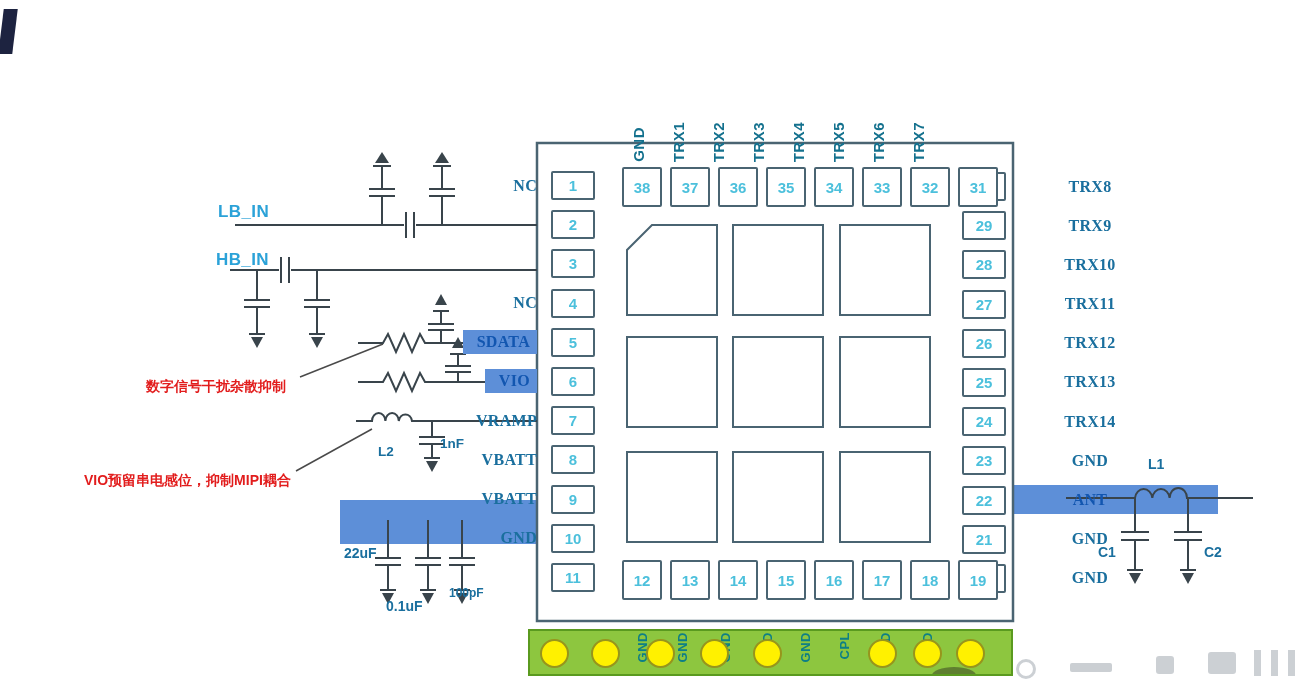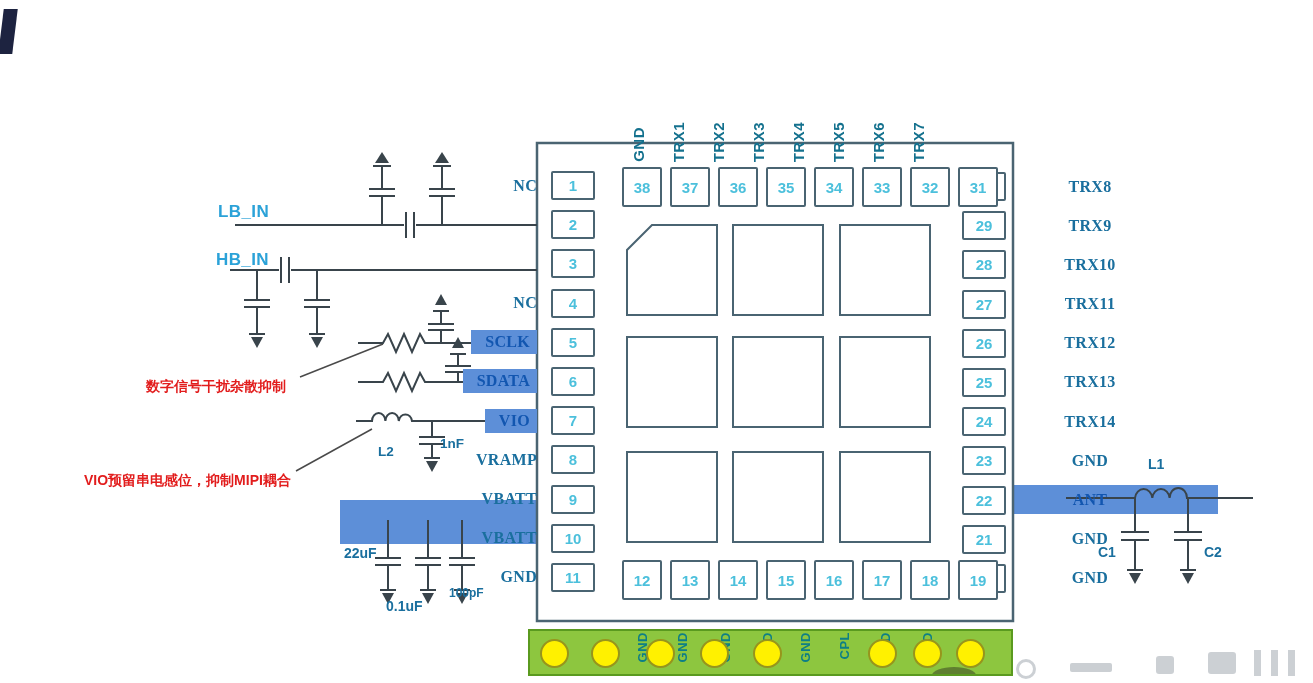--- a/index.html
+++ b/index.html
@@ -187,23 +187,20 @@
       <div class="lbl-row">
         <span class="lbl"></span>
       </div>
       <div class="lbl-row">
         <span class="lbl"></span>
       </div>
       <div class="lbl-row">
         <span class="lbl">NC</span>
       </div>
       <div class="lbl-row hl">
-        <span class="lbl">SCLK</span>
-      </div>
-      <div class="lbl-row hl">
         <span class="lbl">SDATA</span>
       </div>
       <div class="lbl-row hl">
         <span class="lbl">VIO</span>
       </div>
       <div class="lbl-row">
         <span class="lbl">VRAMP</span>
       </div>
       <div class="lbl-row">
         <span class="lbl">VBATT</span>

